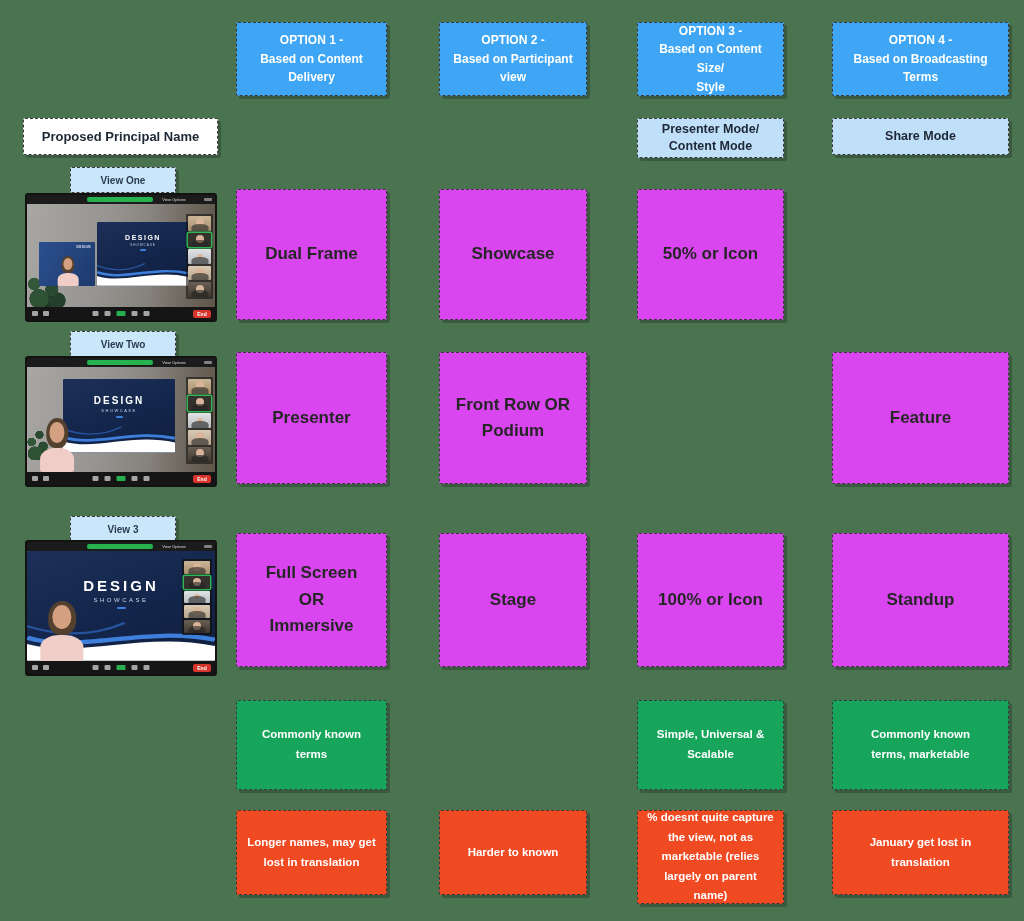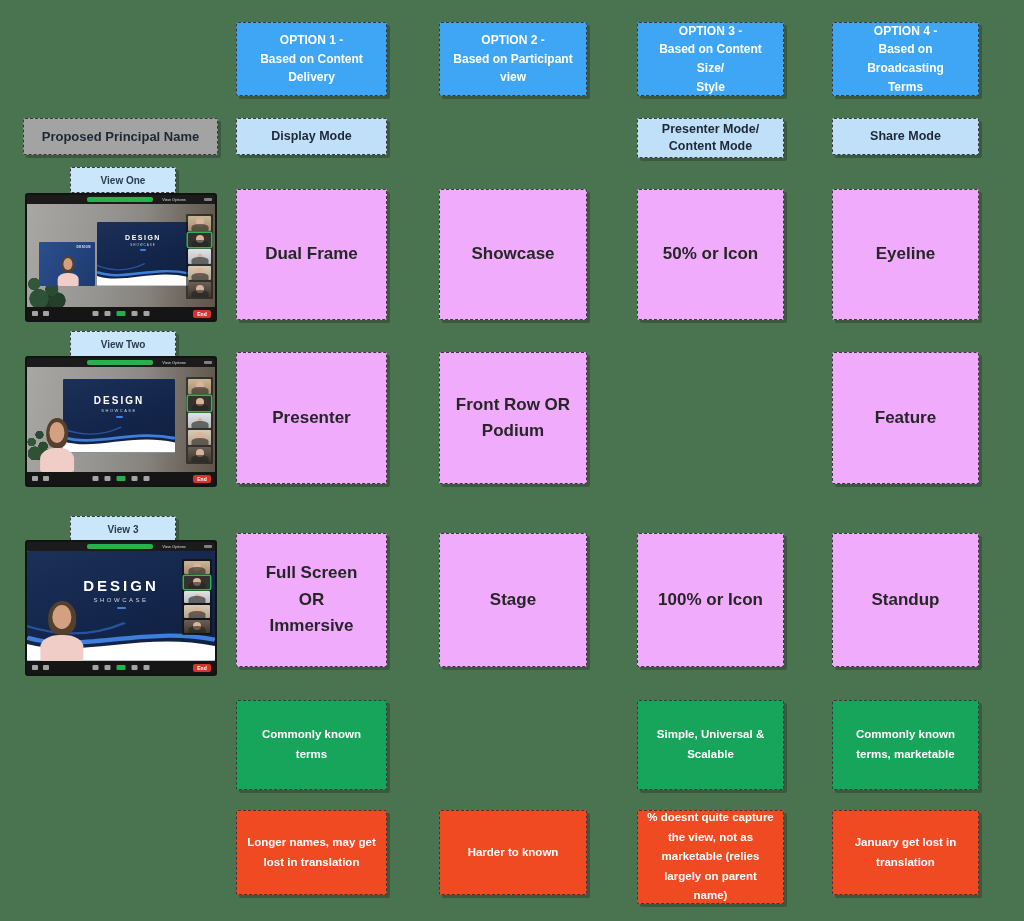--- a/index.html
+++ b/index.html
@@ -5,28 +5,28 @@
   html,body{margin:0;padding:0;background:#4a7350;font-family:"Liberation Sans",sans-serif;}
   #canvas{position:relative;width:1024px;height:921px;background:#4a7350;overflow:hidden;}
 
   
   .card{position:absolute;display:flex;align-items:center;justify-content:center;text-align:center;
         border:1px dashed #3a3a3a;border-radius:2px;box-shadow:3px 3px 0 rgba(20,20,20,.28);
         box-sizing:border-box;padding:4px 8px;}
   .card span{white-space:pre-line;}
 
   
-  .c0{left:236px;width:151px}.c1{left:439px;width:148px}.c2{left:637px;width:147px}.c3{left:832px;width:147px}
+  .c0{left:236px;width:151px}.c1{left:439px;width:148px}.c2{left:637px;width:147px}.c3{left:832px;width:177px}
 
   .hdr{top:22px;height:74px;background:#3fa6f5;color:#fff;font-weight:bold;font-size:12px;line-height:1.55;}
   .sub{top:118px;background:#c0e0f9;color:#1d2735;font-weight:bold;font-size:12.5px;line-height:1.4;}
   .h37{height:37px}.h40{height:40px}
-  .plabel{left:23px;width:195px;top:118px;height:37px;background:#a3a3a3;color:#1d2735;font-weight:bold;font-size:13px;}
-
-  .cell{background:#f0abfc;color:#262626;font-weight:bold;font-size:17px;line-height:1.55;}
+  .plabel{left:23px;width:195px;top:118px;height:37px;background:#ffffff;color:#1d2735;font-weight:bold;font-size:13px;}
+
+  .cell{background:#d946ef;color:#262626;font-weight:bold;font-size:17px;line-height:1.55;}
   .r0{top:189px;height:131px}.r1{top:352px;height:132px}.r2{top:533px;height:134px}
   .pro{top:700px;height:90px;background:#17a55b;color:#fff;font-weight:bold;font-size:11.5px;line-height:1.7;}
   .con{top:810px;height:85px;background:#f04a23;color:#fff;font-weight:bold;font-size:11.5px;line-height:1.7;}
   .con.tall{height:94px}
 
   .vlabel{left:70px;width:106px;height:26px;background:#c9e6fb;color:#2a3b4d;font-weight:bold;font-size:10px;}
 
   
   .zwin{position:absolute;left:25px;width:192px;border:2px solid #121212;border-radius:3px;background:#000;
         display:flex;flex-direction:column;box-sizing:border-box;overflow:hidden;}
@@ -126,23 +126,20 @@
     </div>
   <div class="card hdr c3">
       <span>OPTION 4 -
 Based on Broadcasting
 Terms</span>
     </div>
 
   <div class="card plabel">
       <span>Proposed Principal Name</span>
     </div>
-  <div class="card sub h37 c0">
-      <span>Display Mode</span>
-    </div>
   <div class="card sub h40 c2">
       <span>Presenter Mode/
 Content Mode</span>
     </div>
   <div class="card sub h37 c3">
       <span>Share Mode</span>
     </div>
 
   <div class="card vlabel" style="top:167px">
       <span>View One</span>
@@ -301,23 +298,20 @@
 
   <div class="card cell c0 r0">
       <span>Dual Frame</span>
     </div>
   <div class="card cell c1 r0">
       <span>Showcase</span>
     </div>
   <div class="card cell c2 r0">
       <span>50% or Icon</span>
     </div>
-  <div class="card cell c3 r0">
-      <span>Eyeline</span>
-    </div>
 
   <div class="card cell c0 r1">
       <span>Presenter</span>
     </div>
   <div class="card cell c1 r1">
       <span>Front Row OR
 Podium</span>
     </div>
   <div class="card cell c3 r1">
       <span>Feature</span>

